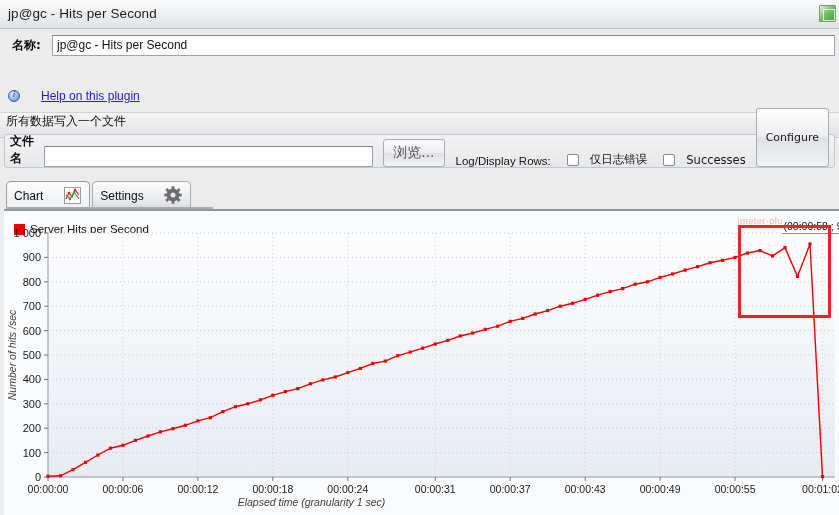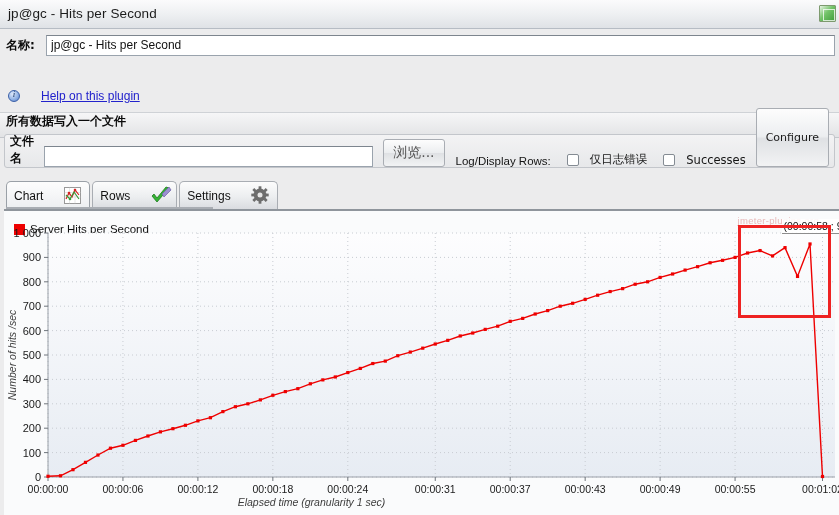--- a/index.html
+++ b/index.html
@@ -40,21 +40,21 @@
 
   
   .form-area {
     position: absolute; left: 0; top: 29px; width: 839px; height: 83px;
     background: #ececed;
   }
   .row { position: absolute; left: 0; width: 839px; display: flex; align-items: center; }
   .row-name { top: 5px; height: 22px; }
   .row-note { top: 33px; height: 22px; }
   .lbl-cn {
-    width: 40px; margin-left: 6px;
+    width: 40px; margin-left: 12px;
     font-size: 12px; color: #0b0b0b; font-weight: 600;
     font-family: "DejaVu Sans", "Liberation Sans", sans-serif;
   }
   .txtfield {
     flex: 1; margin-right: 4px; height: 21px;
     background: #ffffff;
     border: 1px solid #9aa3ad;
     border-top-color: #7d858e;
     font-size: 12px; color: #111;
     padding: 0 4px; line-height: 19px;
@@ -78,21 +78,21 @@
   .help-link {
     font-size: 12px; color: #2222cc; text-decoration: underline; cursor: pointer; margin-left: 17px;
   }
 
   
   .section-hd {
     position: absolute; left: 0; top: 112px; width: 839px; height: 26px;
     background: linear-gradient(to bottom,#f6f6f7 0%,#e2e3e5 100%);
     border-top: 1px solid #cfd2d6;
     border-bottom: 1px solid #c4c7cc;
-    font-size: 12px; font-weight: 700; color: #0a0a0a;
+    font-size: 12px; font-weight: 400; color: #0a0a0a;
     padding-left: 6px; line-height: 17px;
     font-family: "DejaVu Sans", "Liberation Sans", sans-serif;
   }
 
   
   .file-panel {
     position: absolute; left: 4px; top: 134px; width: 831px; height: 34px;
     border: 1px solid #c3c6cb; border-radius: 3px;
     background: linear-gradient(to bottom,#f3f3f4 0%, #e7e8ea 100%);
     display: flex; align-items: flex-end; padding: 0 5px;
@@ -227,29 +227,20 @@
             <line x1="1.5" y1="6.5" x2="17.5" y2="6.5"></line>
             <line x1="1.5" y1="11" x2="17.5" y2="11"></line>
             <line x1="6.5" y1="1.5" x2="6.5" y2="17.5"></line>
             <line x1="12" y1="1.5" x2="12" y2="17.5"></line>
           </g>
           <polyline points="3,13 6,7 9,11 12,4 16,9" fill="none" stroke="#d62222" stroke-width="1.2"></polyline>
           <polyline points="3,9 7,13 11,6 16,13" fill="none" stroke="#3a9b3a" stroke-width="1.2"></polyline>
           <circle cx="6" cy="7" r="1.3" fill="#d62222"></circle>
           <circle cx="12" cy="4" r="1.3" fill="#d62222"></circle>
           <circle cx="7" cy="13" r="1.3" fill="#3a9b3a"></circle>
-        </svg>
-      </span>
-    </div>
-    <div class="tab">
-      <span>Rows</span>
-      <span class="tab-ico">
-        <svg width="22" height="19" viewBox="0 0 22 19">
-          <path d="M2 10 L7 16 L19 2 L16 1 L7 12 L4 8 Z" fill="#34b334" stroke="#1f7a1f" stroke-width="0.8"></path>
-          <path d="M12 8 L19 1 L21 4 L14 11 Z" fill="#9b8fd0" stroke="#6c5fa8" stroke-width="0.7"></path>
         </svg>
       </span>
     </div>
     <div class="tab">
       <span>Settings</span>
       <span class="tab-ico">
         <svg width="18" height="18" viewBox="0 0 18 18">
           <g fill="#6d6d6d">
             <circle cx="9" cy="9" r="6.4"></circle>
             <rect x="7.6" y="0.3" width="2.8" height="3.2"></rect>

